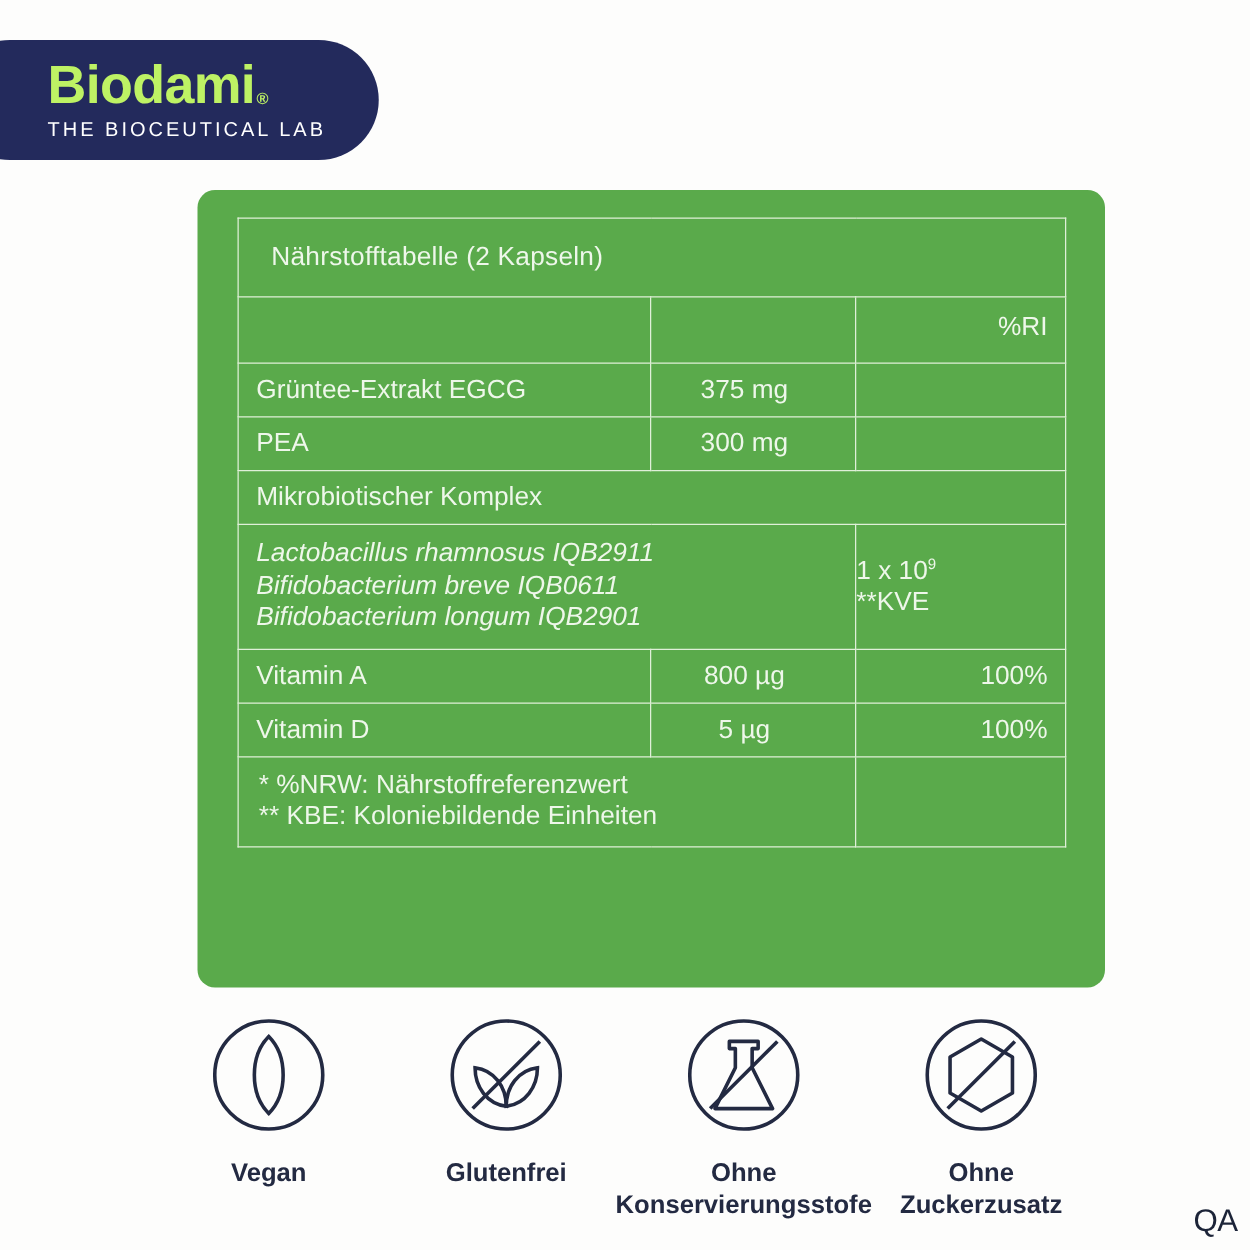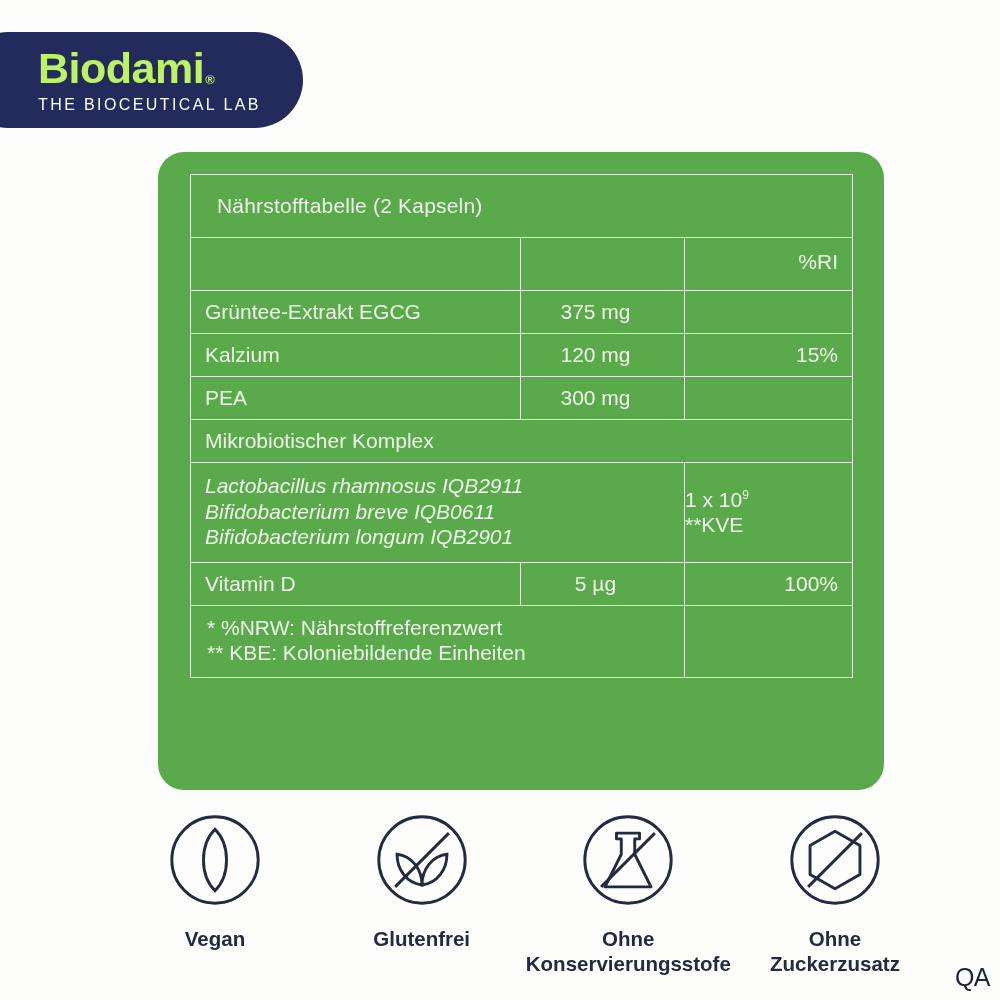--- a/index.html
+++ b/index.html
@@ -56,21 +56,21 @@
   }
 
   
   .nutrition-card {
     position: absolute;
     left: 158px;
     top: 152px;
     width: 726px;
     height: 638px;
     background: #5aaa4b;
-    border-radius: 26px;
+    border-radius: 14px;
     box-sizing: border-box;
   }
   .table-frame {
     position: absolute;
     left: 32px;
     top: 22px;
     width: 662px;
     height: 594px;
   }
 
@@ -141,21 +141,21 @@
     line-height: 1.5;
   }
 
   
   .features {
     position: absolute;
     left: 120px;
     top: 812px;
     width: 810px;
     display: flex;
-    justify-content: space-between;
+    justify-content: flex-start;
   }
   .feature {
     width: 190px;
     display: flex;
     flex-direction: column;
     align-items: center;
   }
   .feature-icon { width: 96px; height: 96px; display: block; }
   .feature-label {
     margin-top: 18px;
@@ -203,25 +203,20 @@
           <td class="cell-blank"></td>
           <td class="cell-head-ri">%RI</td>
         </tr>
 
         <tr>
           <td class="cell-name">Grüntee-Extrakt EGCG</td>
           <td class="cell-amt">375 mg</td>
           <td class="cell-ri"></td>
         </tr>
         <tr>
-          <td class="cell-name">Kalzium</td>
-          <td class="cell-amt">120 mg</td>
-          <td class="cell-ri">15%</td>
-        </tr>
-        <tr>
           <td class="cell-name">PEA</td>
           <td class="cell-amt">300 mg</td>
           <td class="cell-ri"></td>
         </tr>
 
         <tr>
           <td class="cell-name" colspan="3">Mikrobiotischer Komplex</td>
         </tr>
 
         <tr>
@@ -230,20 +225,25 @@
             <div>Bifidobacterium breve IQB0611</div>
             <div>Bifidobacterium longum IQB2901</div>
           </td>
           <td class="kve-cell">
             <span>1 x 10</span><sup>9</sup><br>
             <span>**KVE</span>
           </td>
         </tr>
 
         <tr>
+          <td class="cell-name">Vitamin A</td>
+          <td class="cell-amt">800 µg</td>
+          <td class="cell-ri">100%</td>
+        </tr>
+        <tr>
           <td class="cell-name">Vitamin D</td>
           <td class="cell-amt">5 µg</td>
           <td class="cell-ri">100%</td>
         </tr>
 
         <tr>
           <td class="note-cell" colspan="2">
             <div>* %NRW: Nährstoffreferenzwert</div>
             <div>** KBE: Koloniebildende Einheiten</div>
           </td>

